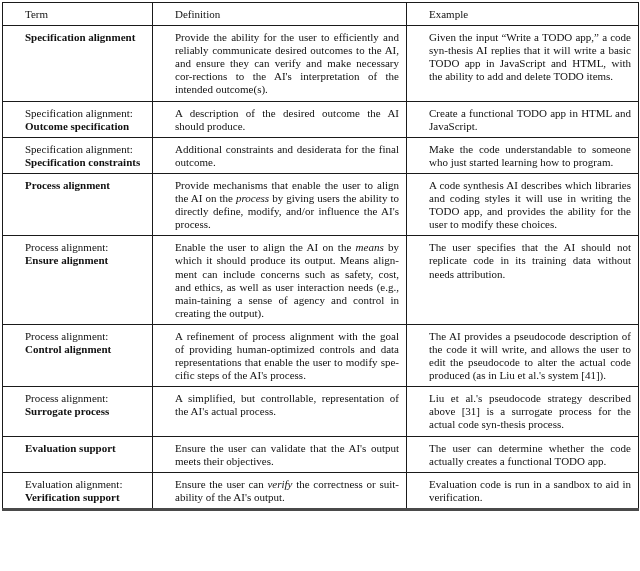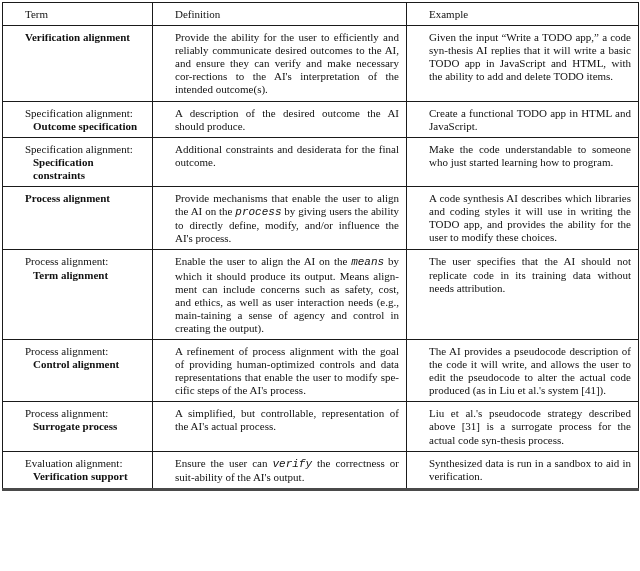--- a/index.html
+++ b/index.html
@@ -65,23 +65,23 @@
   tbody tr:last-child td {
     border-bottom: 3.2px solid #4a4a4a;
   }
 
   .term-cell {
     text-align: left;
     hyphens: none;
   }
   .term-main { font-weight: bold; display: block; }
   .term-prefix { display: block; font-weight: normal; }
-  .term-sub { display: block; font-weight: bold; margin-left: 8px; }
+  .term-sub { display: block; font-weight: bold; }
 
-  em.it { font-style: italic; font-family: Liberation Mono, monospace; }
+  em.it { font-style: italic; }
 
   .def-cell, .ex-cell { text-align: justify; margin-left: 36px; }
   .ex-cell { hyphens: manual; }
 </style>
 </head>
 <body>
 
 <div id="table-wrap">
   <table class="term-table">
     <colgroup>
@@ -92,21 +92,21 @@
     <thead>
       <tr>
         <th>Term</th>
         <th>Definition</th>
         <th>Example</th>
       </tr>
     </thead>
     <tbody id="table-body">
         <tr>
           <td class="term-cell">
-            <span class="term-main">Verification alignment</span>
+            <span class="term-main">Specification alignment</span>
           </td>
           <td class="def-cell">Provide the ability for the user to efficiently and reliably communicate desired outcomes to the AI, and ensure they can verify and make necessary cor-rections to the AI's interpretation of the intended outcome(s).</td>
           <td class="ex-cell">Given the input “Write a TODO app,” a code syn-thesis AI replies that it will write a basic TODO app in JavaScript and HTML, with the ability to add and delete TODO items.</td>
         </tr>
         <tr>
           <td class="term-cell">
             <span class="term-prefix">Specification alignment:</span>
             <span class="term-sub">Outcome specification</span>
           </td>
           <td class="def-cell">A description of the desired outcome the AI should produce.</td>
@@ -123,21 +123,21 @@
         <tr>
           <td class="term-cell">
             <span class="term-main">Process alignment</span>
           </td>
           <td class="def-cell">Provide mechanisms that enable the user to align the AI on the <em class="it">process</em> by giving users the ability to directly define, modify, and/or influence the AI's process.</td>
           <td class="ex-cell">A code synthesis AI describes which libraries and coding styles it will use in writing the TODO app, and provides the ability for the user to modify these choices.</td>
         </tr>
         <tr>
           <td class="term-cell">
             <span class="term-prefix">Process alignment:</span>
-            <span class="term-sub">Term alignment</span>
+            <span class="term-sub">Ensure alignment</span>
           </td>
           <td class="def-cell">Enable the user to align the AI on the <em class="it">means</em> by which it should produce its output. Means align-ment can include concerns such as safety, cost, and ethics, as well as user interaction needs (e.g., main-taining a sense of agency and control in creating the output).</td>
           <td class="ex-cell">The user specifies that the AI should not replicate code in its training data without needs attribution.</td>
         </tr>
         <tr>
           <td class="term-cell">
             <span class="term-prefix">Process alignment:</span>
             <span class="term-sub">Control alignment</span>
           </td>
           <td class="def-cell">A refinement of process alignment with the goal of providing human-optimized controls and data representations that enable the user to modify spe-cific steps of the AI's process.</td>
@@ -146,21 +146,28 @@
         <tr>
           <td class="term-cell">
             <span class="term-prefix">Process alignment:</span>
             <span class="term-sub">Surrogate process</span>
           </td>
           <td class="def-cell">A simplified, but controllable, representation of the AI's actual process.</td>
           <td class="ex-cell">Liu et al.'s pseudocode strategy described above [31] is a surrogate process for the actual code syn-thesis process.</td>
         </tr>
         <tr>
           <td class="term-cell">
+            <span class="term-main">Evaluation support</span>
+          </td>
+          <td class="def-cell">Ensure the user can validate that the AI's output meets their objectives.</td>
+          <td class="ex-cell">The user can determine whether the code actually creates a functional TODO app.</td>
+        </tr>
+        <tr>
+          <td class="term-cell">
             <span class="term-prefix">Evaluation alignment:</span>
             <span class="term-sub">Verification support</span>
           </td>
           <td class="def-cell">Ensure the user can <em class="it">verify</em> the correctness or suit-ability of the AI's output.</td>
-          <td class="ex-cell">Synthesized data is run in a sandbox to aid in verification.</td>
+          <td class="ex-cell">Evaluation code is run in a sandbox to aid in verification.</td>
         </tr>
       </tbody>
   </table>
 </div>
 
 </body></html>

